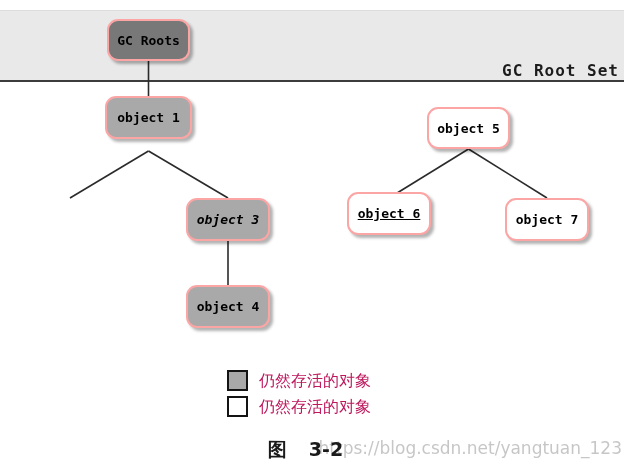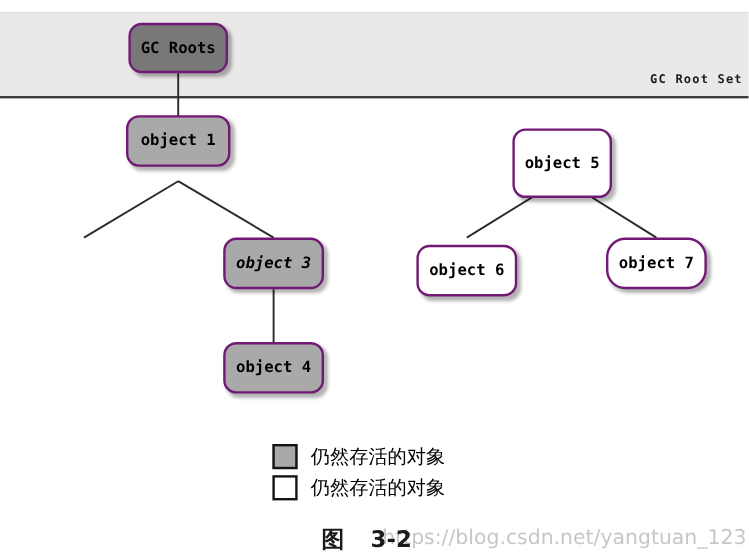--- a/index.html
+++ b/index.html
@@ -6,55 +6,55 @@
   .canvas{
     position:relative;width:624px;height:465px;background:#ffffff;
     overflow:hidden;font-family:"DejaVu Sans","Liberation Sans",sans-serif;
   }
   
   .band{position:absolute;left:0;top:10px;width:624px;height:70px;background:#e9e9e9;border-top:1px solid #dcdcdc;}
   .band-line{position:absolute;left:0;top:80px;width:624px;height:2px;background:#3c3c3c;}
   .band-label{
     position:absolute;right:5px;top:61px;
     font-family:"DejaVu Sans Mono","Liberation Mono",monospace;
-    font-size:10px;font-weight:bold;color:#1c1c1c;letter-spacing:1px;
+    font-size:16px;font-weight:bold;color:#1c1c1c;letter-spacing:1px;
   }
   
   svg.edges{position:absolute;left:0;top:0;width:624px;height:465px;z-index:2;}
   svg.edges line{stroke:#2b2b2b;stroke-width:1.6;}
   
   .node{
     position:absolute;z-index:3;box-sizing:border-box;
-    width:84px;height:43px;border:2px solid #701a75;border-radius:11px;
+    width:84px;height:43px;border:2px solid #fca5a5;border-radius:11px;
     display:flex;align-items:center;justify-content:center;
     font-family:"DejaVu Sans Mono","Liberation Mono",monospace;
     font-size:13px;font-weight:bold;color:#000;
     box-shadow:3px 3px 3px rgba(0,0,0,0.30);
   }
   .fill-root{background:#787878;}
   .fill-alive{background:#a9a9a9;}
   .fill-dead{background:#ffffff;}
   .pos-gcroots{left:107px;top:19px;width:83px;height:42px;}
   .pos-o1{left:105px;top:96px;width:87px;}
   .pos-o2{left:28px;top:198px;}
   .pos-o3{left:186px;top:198px;font-style:italic;}
   .pos-o4{left:186px;top:285px;text-align:right;}
-  .pos-o5{left:427px;top:107px;width:83px;height:58px;}
-  .pos-o6{left:347px;top:204px;}
-  .pos-o7{left:505px;top:198px;border-radius:16px;}
+  .pos-o5{left:427px;top:107px;width:83px;height:42px;}
+  .pos-o6{left:347px;top:192px;text-decoration:underline;}
+  .pos-o7{left:505px;top:198px;}
   
   .legend{position:absolute;left:227px;top:370px;z-index:3;}
   .legend-row{display:flex;align-items:center;margin-bottom:5px;height:21px;}
   .swatch{
     width:21px;height:21px;border:2px solid #141414;box-sizing:border-box;
     margin-right:11px;flex:0 0 auto;
   }
   .swatch.alive{background:#a9a9a9;}
   .swatch.dead{background:#ffffff;}
-  .legend-label{font-size:16px;color:#000000;line-height:21px;white-space:nowrap;text-align:right;}
+  .legend-label{font-size:16px;color:#be185d;line-height:21px;white-space:nowrap;text-align:right;}
   
   .caption{
     position:absolute;left:0;top:437px;width:624px;z-index:4;
     display:flex;justify-content:center;align-items:baseline;
     font-size:19px;font-weight:bold;color:#1a1a1a;white-space:nowrap;
   }
   .caption .gap-a{margin:0 11px 0 0;}
   .caption .gap-b{margin:0 13px 0 11px;}
   
   .watermark{

